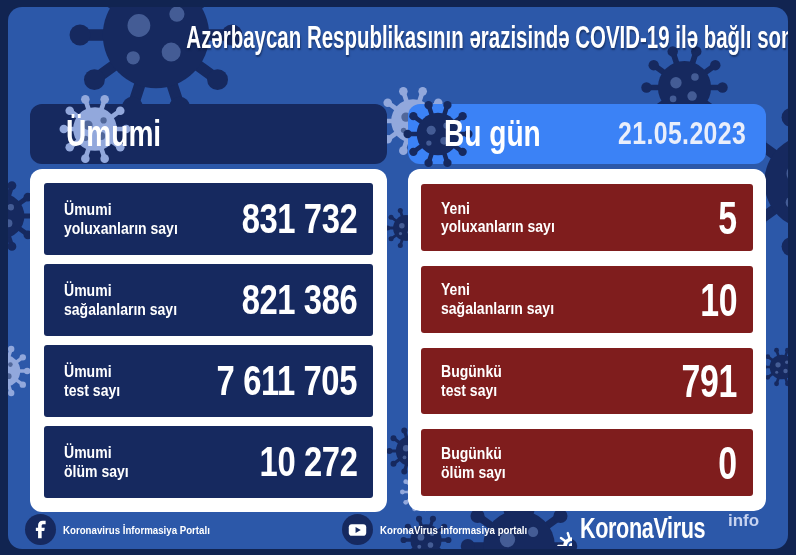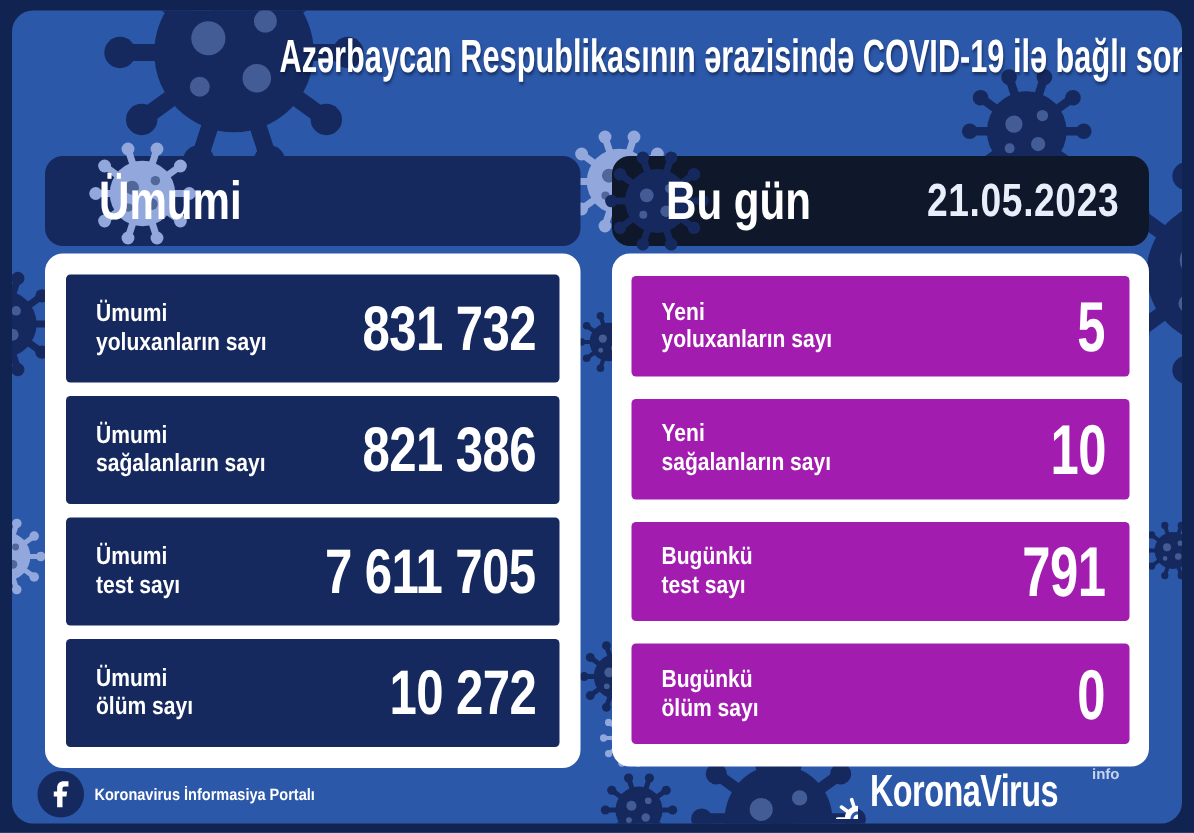--- a/index.html
+++ b/index.html
@@ -27,21 +27,21 @@
   }
 
   .panel{position:absolute;top:97px;z-index:2;}
   .panel.left{left:22px;width:357px;}
   .panel.right{left:400px;width:358px;}
   .panel-header{
     height:60px;border-radius:12px;position:relative;
     display:flex;align-items:center;overflow:visible;
   }
   .panel.left  .panel-header{background:#16295f;padding-left:36px;}
-  .panel.right .panel-header{background:#0f172a;padding:0 20px 0 36px;}
+  .panel.right .panel-header{background:#3b82f6;padding:0 20px 0 36px;}
   .header-virus{position:absolute;z-index:1;}
   .header-title{
     position:relative;z-index:2;display:inline-block;white-space:nowrap;
     font-size:36px;font-weight:700;color:#fff;
     transform:scaleX(.78);transform-origin:left center;
   }
   .header-date{
     position:relative;z-index:2;margin-left:auto;display:inline-block;
     font-size:31px;font-weight:600;color:#e9eefb;
     transform:scaleX(.8);transform-origin:right center;letter-spacing:.5px;
@@ -50,21 +50,21 @@
     background:#fff;border-radius:12px;margin-top:5px;position:relative;z-index:2;
     box-sizing:border-box;display:flex;flex-direction:column;
   }
   .panel.left  .panel-body{height:343px;padding:14px;gap:9px;}
   .panel.right .panel-body{height:342px;padding:15px 13px;gap:15px;}
   .stat-row{
     flex:1;display:flex;align-items:center;
     padding:0 16px 0 20px;border-radius:3px;color:#fff;min-height:0;
   }
   .stat-row.navy-row{background:#16295f;}
-  .stat-row.peri-row{background:#a21caf;}
+  .stat-row.peri-row{background:#7f1d1d;}
   .stat-label{
     font-weight:700;font-size:16.5px;line-height:1.14;
     transform:scaleX(.85);transform-origin:left center;white-space:nowrap;
   }
   .stat-value{
     margin-left:auto;font-weight:700;font-size:42px;letter-spacing:-.5px;
     display:inline-block;transform:scaleX(.78);transform-origin:right center;white-space:nowrap;
   }
   .panel.right .stat-value{font-size:47px;transform:scaleX(.72);}
 
@@ -80,21 +80,21 @@
   .icon-circle{
     width:31px;height:31px;border-radius:50%;background:#16295f;
     display:flex;align-items:center;justify-content:center;flex:none;
   }
   .logo{position:absolute;left:530px;top:3px;display:flex;align-items:flex-start;gap:8px;color:#fff;cursor:pointer;}
   .logo svg.mark{margin-top:1px;}
   .logo .word{
     display:inline-block;font-size:30px;font-weight:700;letter-spacing:-.5px;
     transform:scaleX(.72);transform-origin:left center;white-space:nowrap;line-height:34px;
   }
-  .logo .badge{font-size:10px;font-weight:600;color:#c7d3f0;margin-left:-34px;margin-top:0px;}
+  .logo .badge{font-size:17px;font-weight:600;color:#c7d3f0;margin-left:-34px;margin-top:0px;}
 </style>
 </head>
 <body>
 
 <svg width="0" height="0" style="position:absolute">
   <defs>
     <symbol id="virus" viewBox="-50 -50 100 100">
       <g stroke="currentColor" stroke-width="6" stroke-linecap="round">
         <line x1="0" y1="0" x2="40" y2="0"></line>
           <line x1="0" y1="0" x2="32.4" y2="23.5"></line>
@@ -273,20 +273,29 @@
 
   <div class="footer">
     <div class="social" style="left:17px">
       <span class="icon-circle">
         <svg width="31" height="31" viewBox="0 0 32 32">
           <path d="M18.9 10.6h2.4V7h-3.1c-3 0-4.7 1.8-4.7 4.7v2.4h-2.3v3.5h2.3V25h3.7v-7.4h2.7l.5-3.5h-3.2v-2c0-.9.5-1.5 1.7-1.5z" fill="#fff"></path>
         </svg>
       </span>
       <span class="label">Koronavirus İnformasiya Portalı</span>
     </div>
+    <div class="social" style="left:334px">
+      <span class="icon-circle">
+        <svg width="31" height="31" viewBox="0 0 32 32">
+          <rect x="7" y="10.5" width="18" height="12" rx="3.2" fill="#fff"></rect>
+          <path d="M14 13.5v6l5.4-3z" fill="#16295f"></path>
+        </svg>
+      </span>
+      <span class="label">KoronaVirus informasiya portalı</span>
+    </div>
     <div class="logo">
       <svg class="mark" width="34" height="34" viewBox="-50 -50 100 100" style="color:#fff">
           <use href="#virus-plain"></use>
         </svg>
       <span class="word">KoronaVirus</span>
       <span class="badge">info</span>
     </div>
   </div>
 
 </div>

